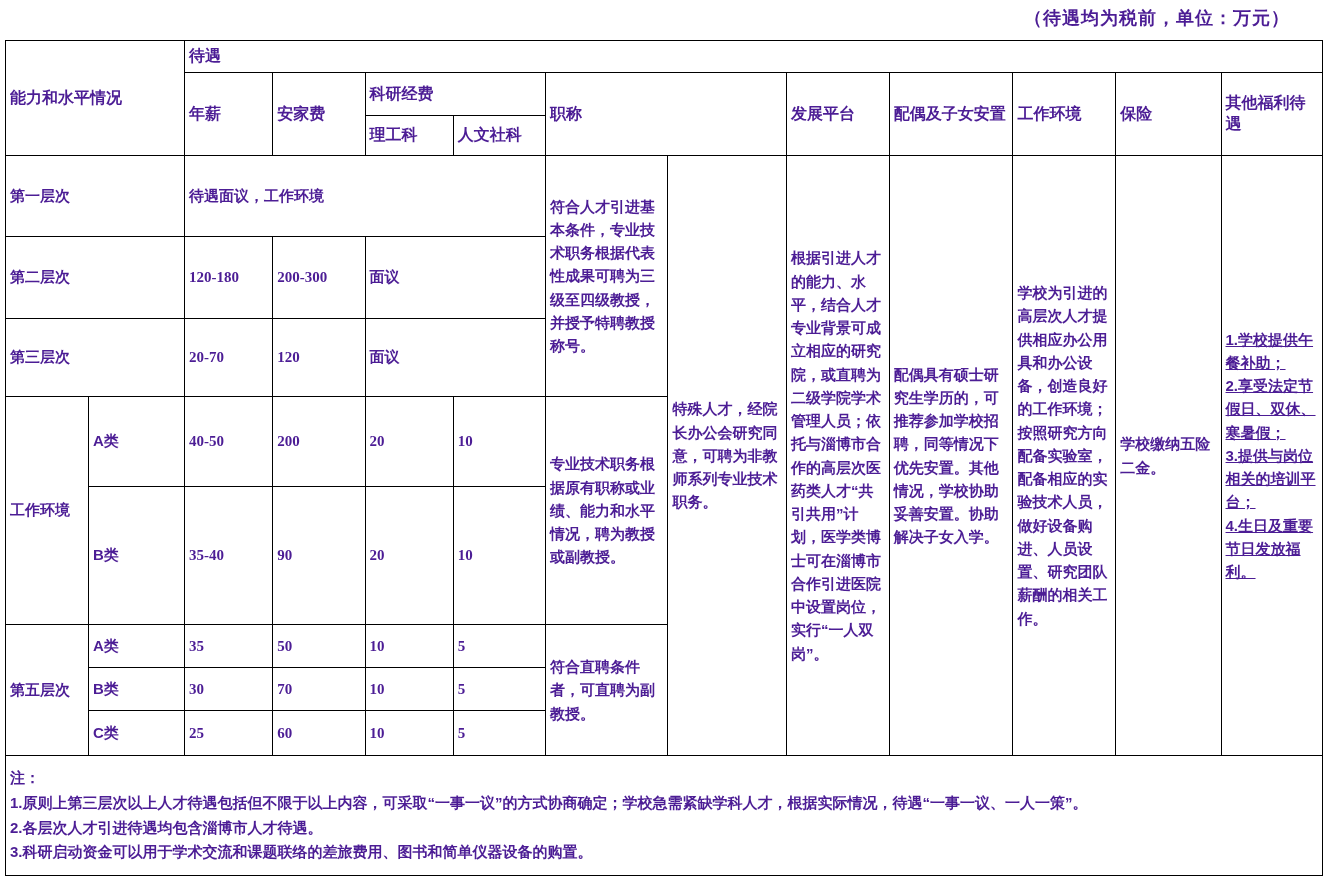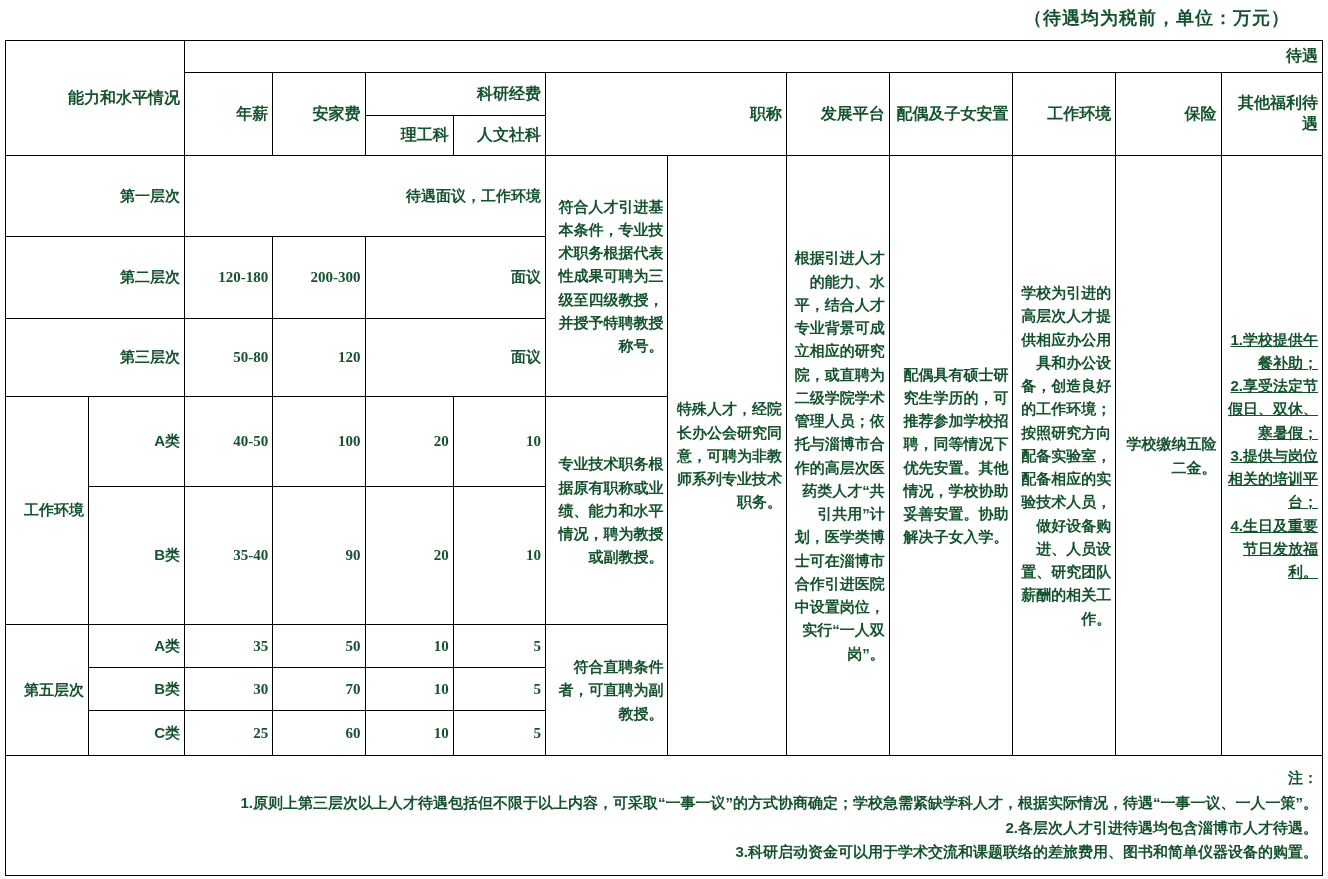--- a/index.html
+++ b/index.html
@@ -1,38 +1,38 @@
 <!DOCTYPE html>
 <html><head>
 <meta charset="utf-8">
 <style>
   html,body{margin:0;padding:0;background:#ffffff;}
   .page{
     position:relative;
     width:1328px;height:879px;
     background:#ffffff;
     font-family:"Liberation Sans","DejaVu Sans",sans-serif;
-    font-weight:700;color:#14532d;
+    font-weight:700;color:#4c1d95;
     overflow:hidden;
   }
   .pretable-note{
     position:absolute;top:6px;right:38px;
     font-size:18px;letter-spacing:1px;
   }
   table.benefits{
     position:absolute;left:5px;top:40px;
     width:1318px;height:835px;
     border-collapse:collapse;table-layout:fixed;
     background:#fff;
   }
   table.benefits th, table.benefits td{
     border:1.5px solid #000;
     padding:2px 4px;
     font-size:15px;
-    text-align:right;vertical-align:middle;
+    text-align:left;vertical-align:middle;
     overflow:hidden;
   }
   table.benefits th{font-size:16px;}
   td.longtext{
     text-align:justify;text-justify:inter-character;
     font-size:15px;line-height:1.55;
     padding:2px 3px;
   }
   td.multiline{white-space:pre-line;text-align:left;text-decoration:underline;}
   td.num{font-size:16px;font-family:Liberation Serif, serif;}
@@ -108,30 +108,30 @@
 
       <tr style="height:82px">
         <td colspan="2" class="levelname">第二层次</td>
         <td class="num">120-180</td>
         <td class="num">200-300</td>
         <td colspan="2" class="levelname">面议</td>
       </tr>
 
       <tr style="height:78px">
         <td colspan="2" class="levelname">第三层次</td>
-        <td class="num">50-80</td>
+        <td class="num">20-70</td>
         <td class="num">120</td>
         <td colspan="2" class="levelname">面议</td>
       </tr>
 
       <tr style="height:90px">
         <td rowspan="2" class="levelname">工作环境</td>
         <td class="levelname">A类</td>
         <td class="num">40-50</td>
-        <td class="num">100</td>
+        <td class="num">200</td>
         <td class="num">20</td>
         <td class="num">10</td>
         <td rowspan="2" class="longtext">专业技术职务根据原有职称或业绩、能力和水平情况，聘为教授或副教授。</td>
       </tr>
 
       <tr style="height:138px">
         <td class="levelname">B类</td>
         <td class="num">35-40</td>
         <td class="num">90</td>
         <td class="num">20</td>

